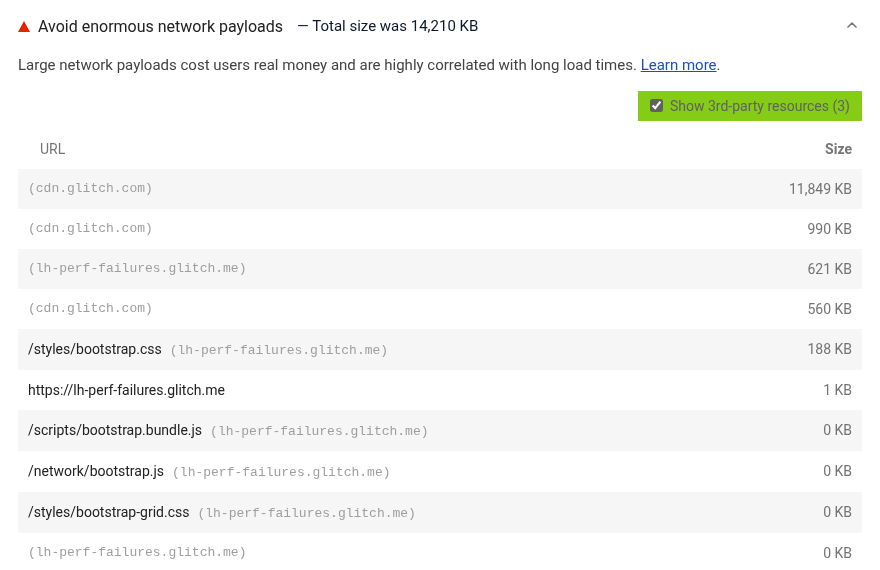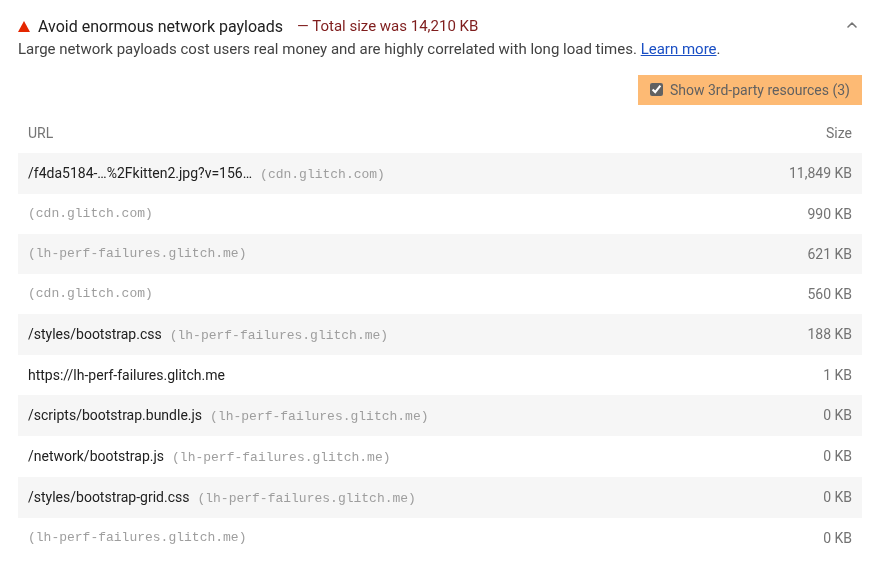--- a/index.html
+++ b/index.html
@@ -27,55 +27,56 @@
       border-right: 6px solid transparent;
       border-bottom: 11px solid #e42600;
       flex-shrink: 0;
     }
     .audit-title {
       color: #212121;
       font-size: 16px;
       font-weight: 400;
     }
     .audit-summary {
-      color: #7f1d1d;
+      color: #0f172a;
       font-size: 15px;
       margin-left: 6px;
     }
     .audit-summary::before {
       content: "— ";
     }
     .spacer { flex: 1; }
     .chevron-icon {
       color: #757575;
       cursor: pointer;
       font-size: 14px;
       padding: 4px;
     }
     .description {
       color: #424242;
       font-size: 15px;
       margin-bottom: 14px;
       line-height: 1.5;
+      margin-top: 16px;
     }
     .learn-more {
       color: #1a4fc4;
       text-decoration: underline;
       cursor: pointer;
     }
     .third-party-bar {
       display: flex;
       justify-content: flex-end;
       margin-bottom: 8px;
     }
     .third-party-toggle {
       display: inline-flex;
       align-items: center;
       gap: 7px;
-      background: #fdba74;
+      background: #84cc16;
       padding: 7px 12px;
       color: #616161;
       font-size: 14px;
     }
     .third-party-toggle input[type="checkbox"] {
       width: 13px;
       height: 13px;
       accent-color: #616161;
     }
     .table {
@@ -115,22 +116,22 @@
       color: #9e9e9e;
       font-size: 13px;
       white-space: nowrap;
       font-family: Liberation Mono, monospace;
     }
     .col-size {
       text-align: right;
       min-width: 100px;
       color: #737373;
     }
-    .thead-row .col-size { color: #757575; }
-    .th-url { color: #757575; }
+    .thead-row .col-size { color: #757575; font-weight: bold; }
+    .th-url { color: #757575; margin-left: 12px; }
   </style>
 </head>
 <body>
 
 <div class="audit-header">
   <div class="warn-icon"></div>
   <span class="audit-title">Avoid enormous network payloads</span>
   <span class="audit-summary">Total size was 14,210 KB</span>
   <div class="spacer"></div>
   <div class="chevron-icon">
@@ -152,21 +153,20 @@
 </div>
 
 <div class="table">
   <div class="thead-row">
     <div class="col-url th-url">URL</div>
     <div class="col-size">Size</div>
   </div>
   <div id="tbody">
       <div class="tbody-row">
         <div class="col-url">
-          <span class="url-path">/f4da5184-…%2Fkitten2.jpg?v=156…</span>
           <span class="url-host">(cdn.glitch.com)</span>
         </div>
         <div class="col-size">11,849 KB</div>
       </div>
       <div class="tbody-row">
         <div class="col-url">
           <span class="url-host">(cdn.glitch.com)</span>
         </div>
         <div class="col-size">990 KB</div>
       </div>

